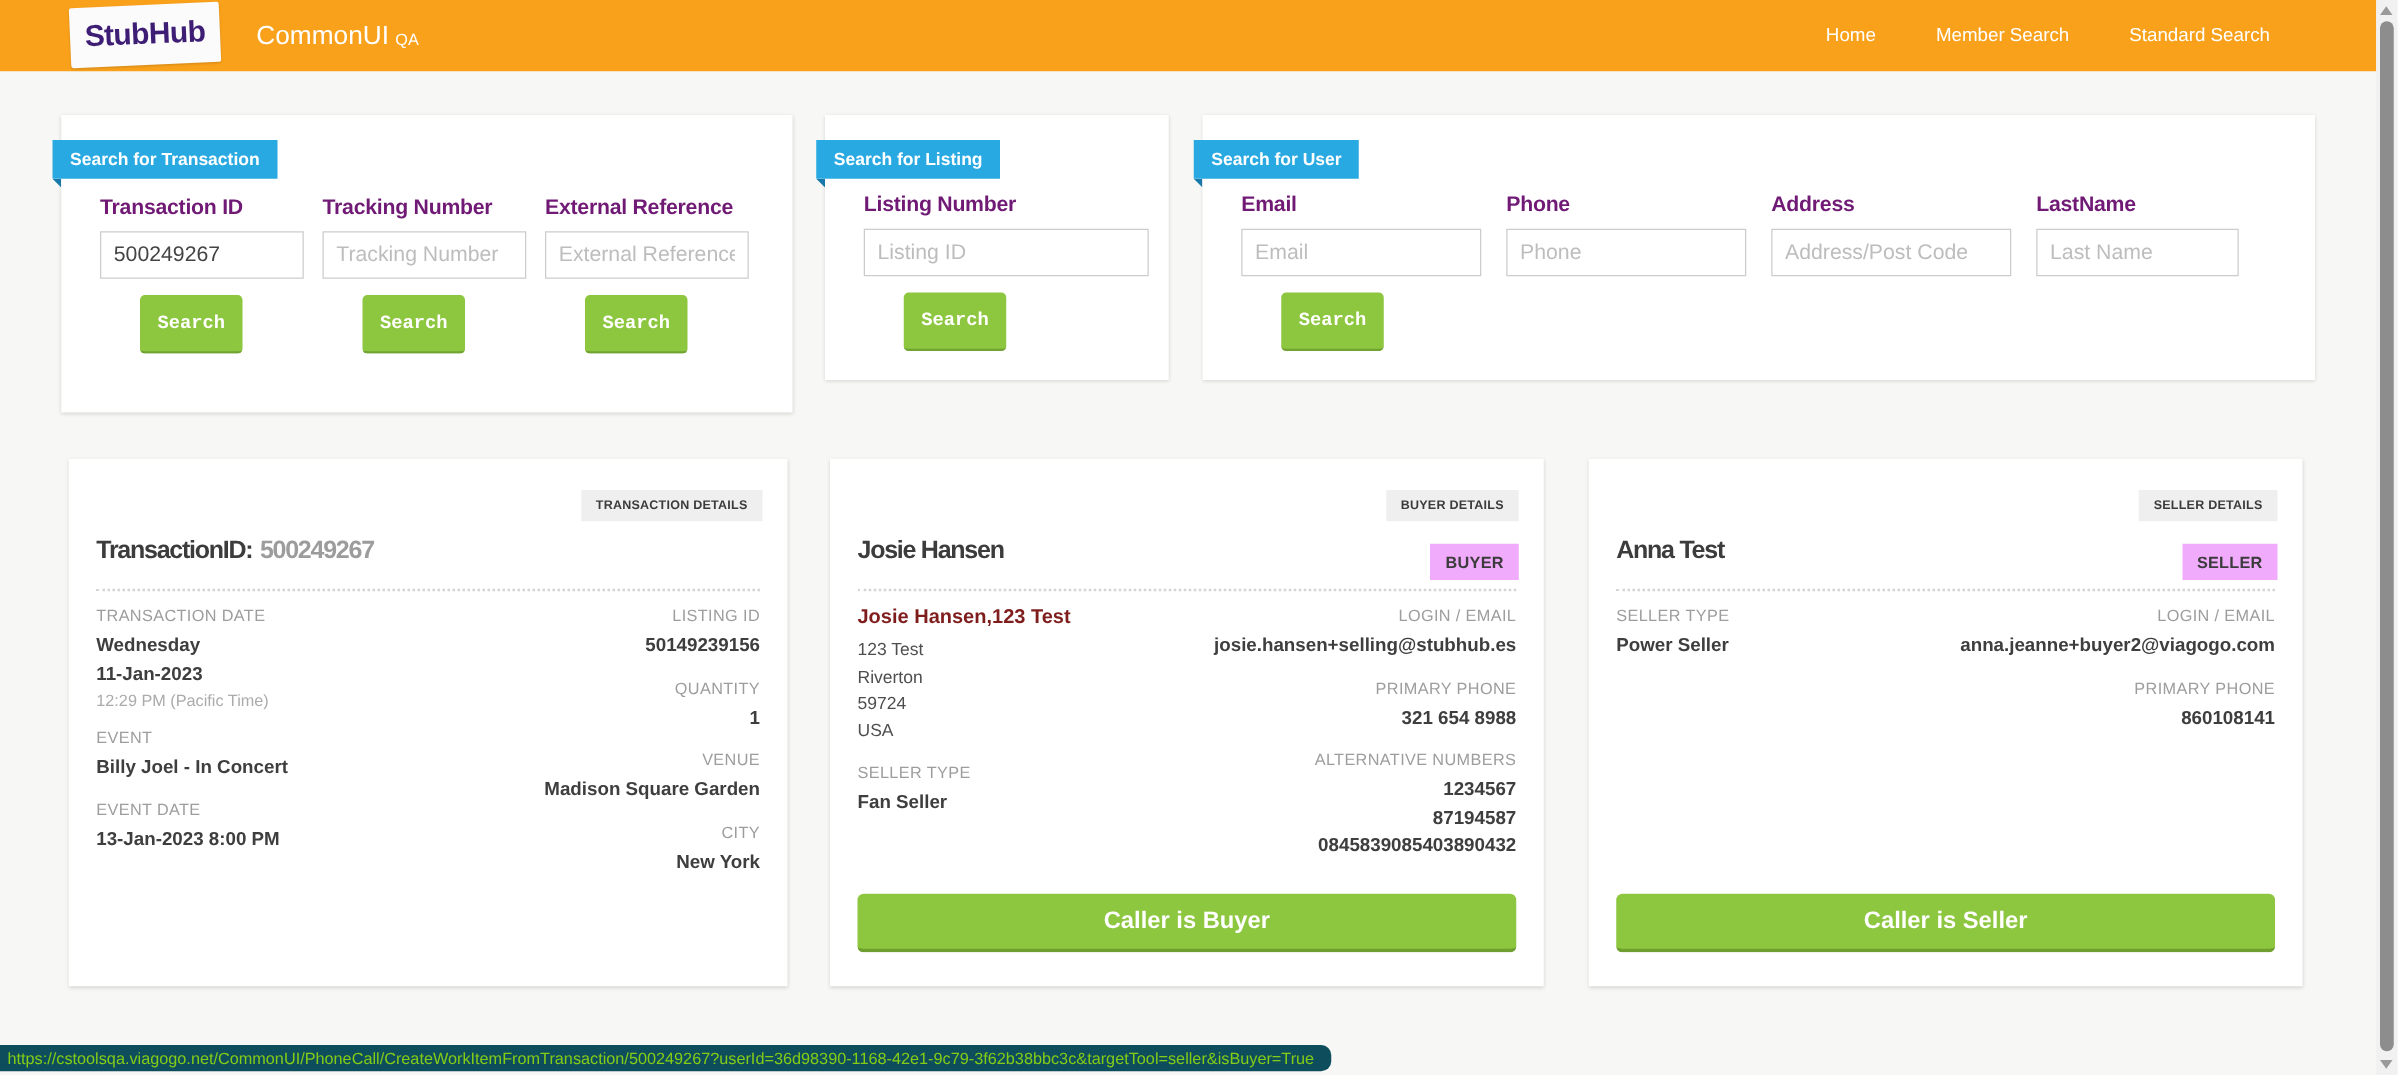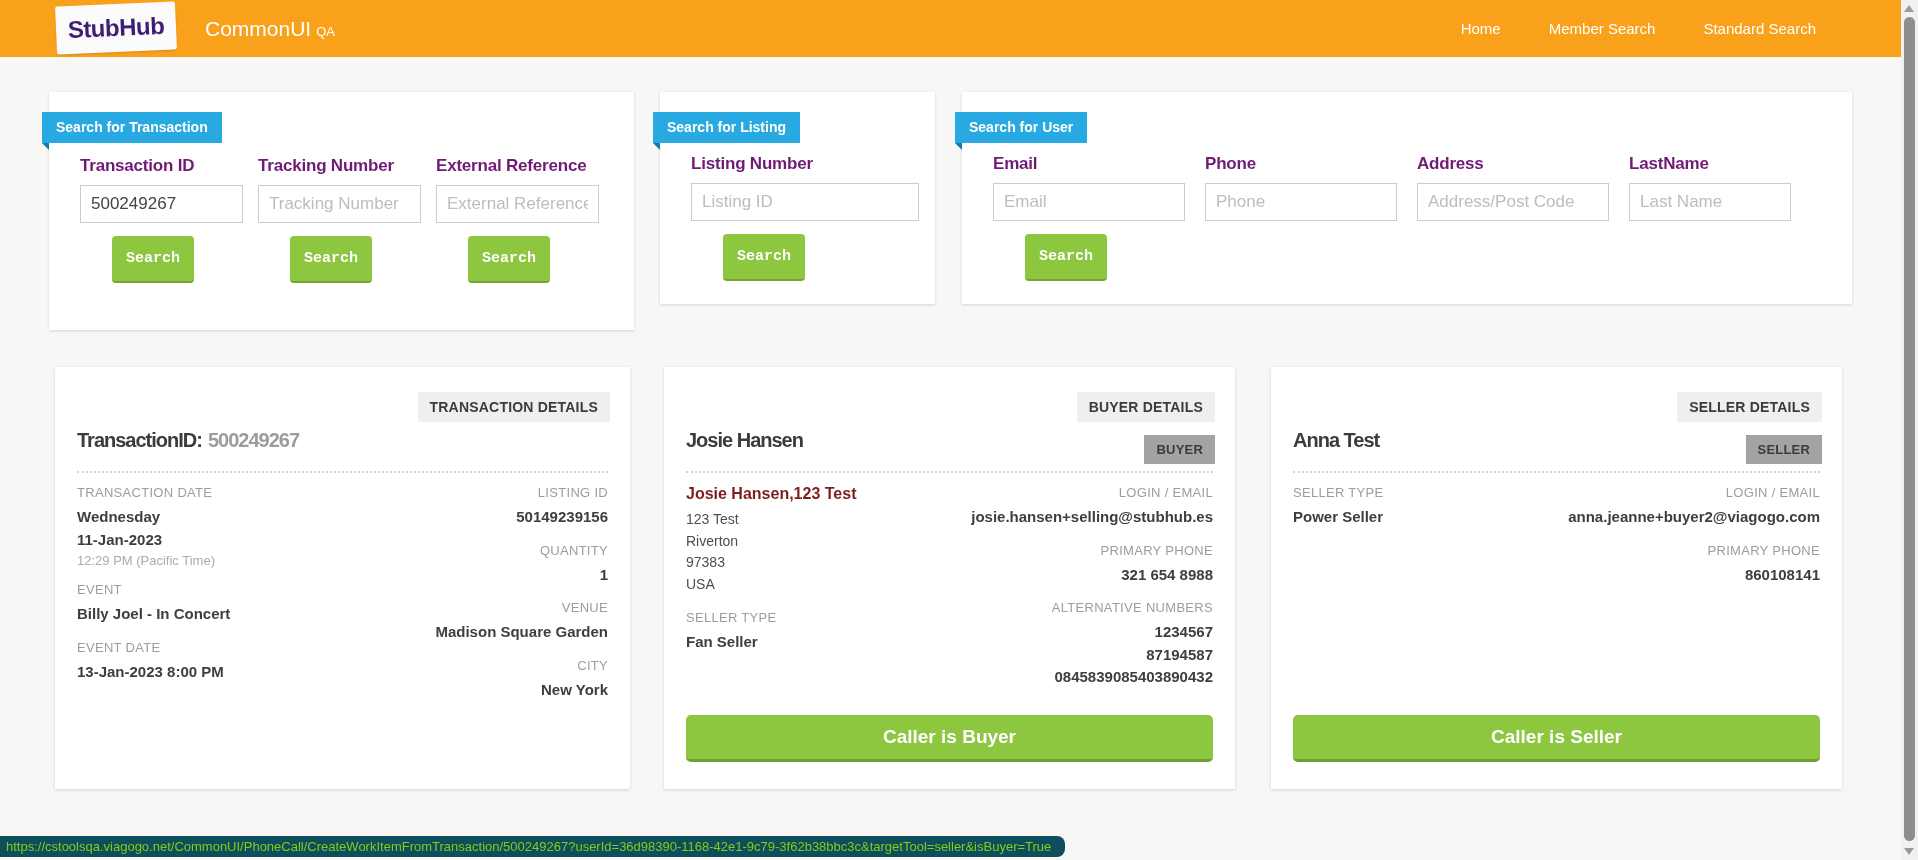--- a/index.html
+++ b/index.html
@@ -51,22 +51,22 @@
   .btn-search { display:block; margin-top:13px; width:82px; height:47px; background:#8dc63f;
                 border:none; border-bottom:2px solid #72a433; border-radius:4px; color:#fff;
                 font-family:Liberation Mono, monospace; font-weight:bold; font-size:15px; cursor:pointer;margin-left:32px; }
 
   
   .dcard { position:absolute; top:367px; height:422px; background:#fff; box-shadow:0 1px 3px rgba(0,0,0,.14); padding:0 22px; }
   .card-a { left:55px;   width:575px; }
   .card-b { left:664px;  width:571px; }
   .card-c { left:1271px; width:571px; }
   .dbadge { position:absolute; right:20px; top:25px; background:#efefef; color:#3b3b3b;
-            font-weight:bold; font-size:14px; padding:7px 12px; letter-spacing:.2px; }
-  .role-badge { position:absolute; right:20px; top:68px; background:#a3a3a3; color:#3b3b3b;
+            font-weight:bold; font-size:10px; padding:7px 12px; letter-spacing:.2px; }
+  .role-badge { position:absolute; right:20px; top:68px; background:#f0abfc; color:#3b3b3b;
             font-weight:bold; font-size:13px; padding:7px 12px; letter-spacing:.2px; }
   .dtitle { position:absolute; left:22px; top:62px; font-size:20px; font-weight:bold; color:#3c3c3c;
             letter-spacing:-1px; white-space:nowrap; }
   .dtitle .tid-num { color:#9c9c9c; margin-left:6px; }
   .dsep { position:absolute; left:22px; right:22px; top:104px; border-bottom:2px dotted #d4d4d4; }
   .dcols { position:absolute; left:22px; right:22px; top:118px; display:flex; justify-content:space-between; }
   .dcol-r { text-align:right; }
   .dlabel { font-size:13px; color:#9d9d9d; letter-spacing:.3px; margin:14px 0 6px; }
   .dlabel:first-child { margin-top:0; }
   .dvalue { font-weight:bold; font-size:15px; color:#3e3e3e; line-height:1.5; }
@@ -190,21 +190,21 @@
   <div class="dcard card-b">
     <div class="dbadge">BUYER DETAILS</div>
     <div class="dtitle">Josie Hansen</div>
     <div class="role-badge">BUYER</div>
     <div class="dsep"></div>
     <div class="dcols">
       <div class="dcol-l">
         <div class="contact-name">Josie Hansen,123 Test</div>
         <div class="addr-line">123 Test</div>
         <div class="addr-line">Riverton</div>
-        <div class="addr-line">97383</div>
+        <div class="addr-line">59724</div>
         <div class="addr-line">USA</div>
         <div class="dlabel">SELLER TYPE</div>
         <div class="dvalue">Fan Seller</div>
       </div>
       <div class="dcol-r">
         <div class="dlabel">LOGIN / EMAIL</div>
         <div class="dvalue">josie.hansen+selling@stubhub.es</div>
         <div class="dlabel">PRIMARY PHONE</div>
         <div class="dvalue">321 654 8988</div>
         <div class="dlabel">ALTERNATIVE NUMBERS</div>

